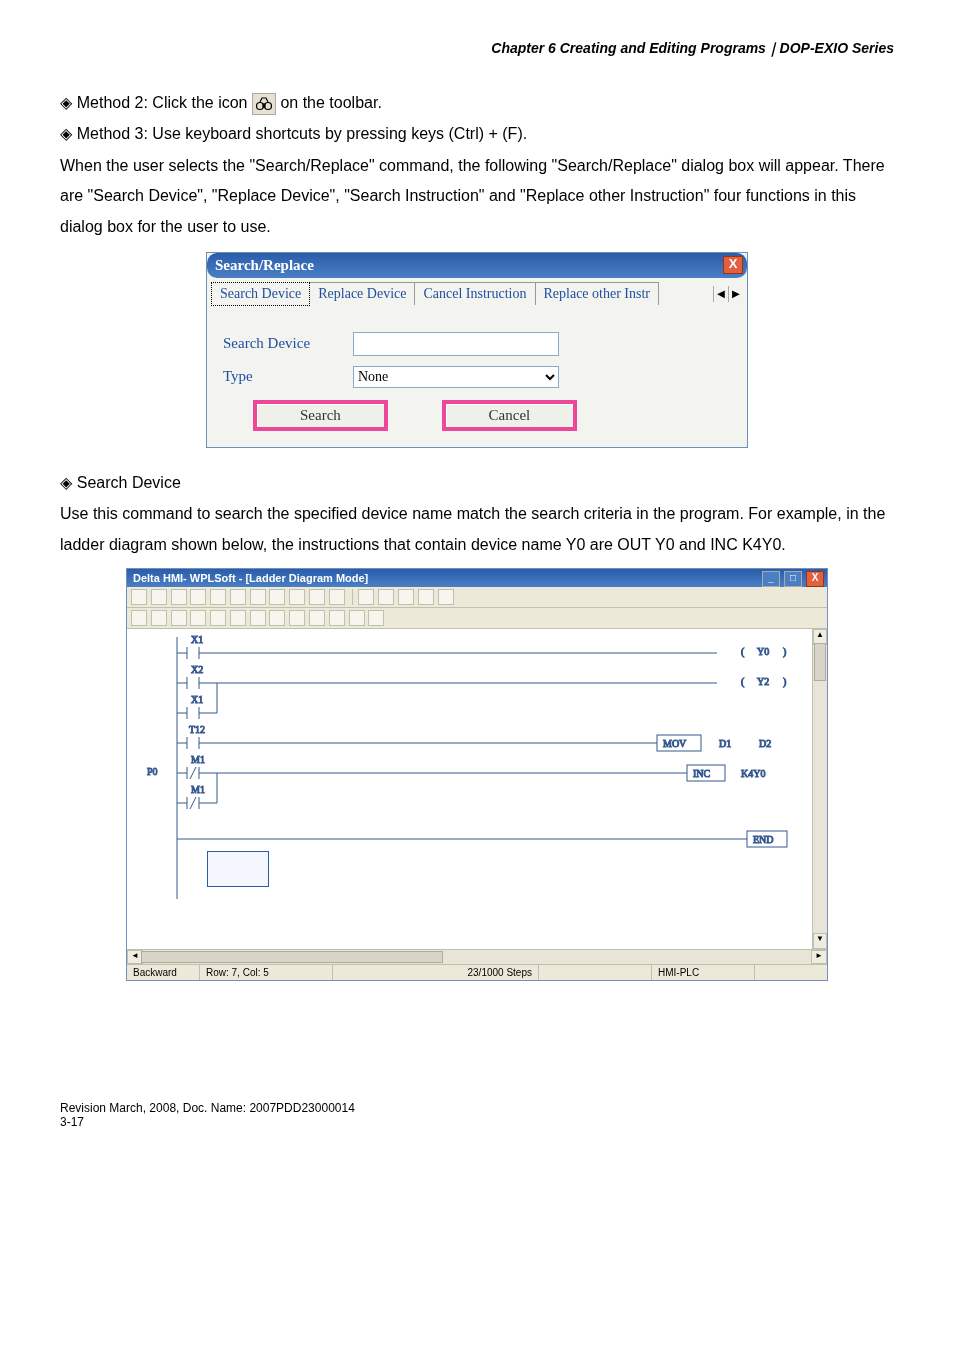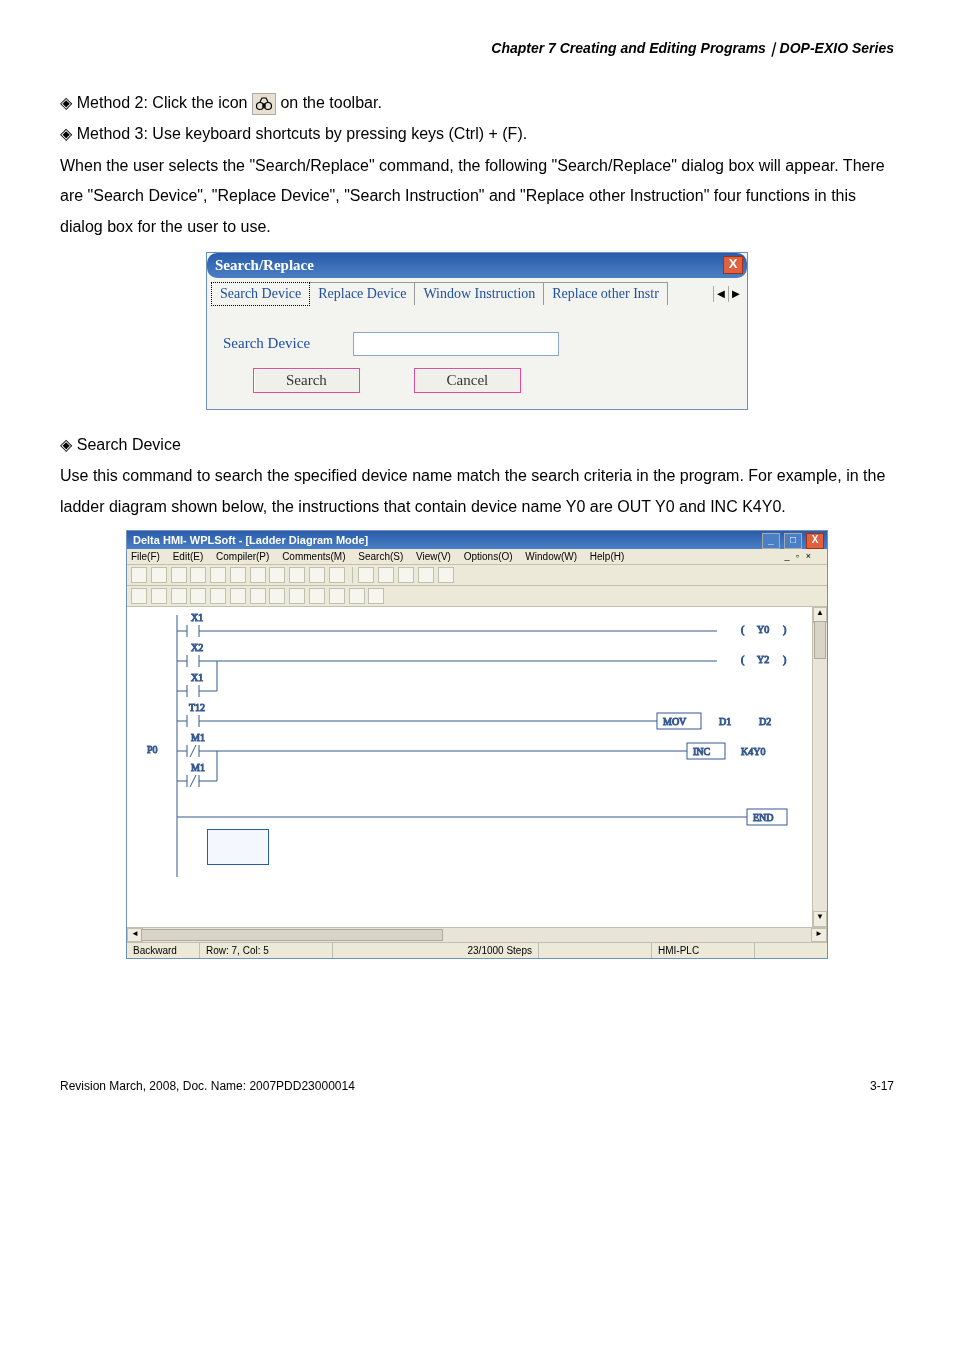--- a/index.html
+++ b/index.html
@@ -125,23 +125,23 @@
   .groupbox-title {
     position: absolute;
     top: -10px; left: 8px;
     background: #f3f3f0;
     padding: 0 4px;
   }
   .radio-row { margin: 6px 0; }
   .btn-row { margin-top: 12px; }
   .winbtn {
     display: inline-block;
-    border: 1px solid #ec4899;
+    border: 4px solid #ec4899;
     background: #f0f0ea;
-    padding: 3px 32px;
+    padding: 3px 43px;
     margin: 0 20px 0 30px;
     font-family: inherit;
     color: #333;
     box-shadow: inset 1px 1px 0 #fff;
   }
 
   
   .app {
     width: 700px;
     margin: 8px auto;
@@ -220,26 +220,27 @@
   .sel-box {
     position: absolute;
     border: 1px solid #2a5caa;
     background: rgba(200,220,250,0.2);
   }
   .footer {
     display: flex;
     justify-content: space-between;
     font-size: 12px;
     margin-top: 120px;
+    flex-direction: column;
   }
 </style>
 </head>
 <body>
 
-<div class="header-line">Chapter 7 Creating and Editing Programs｜DOP-EXIO Series</div>
+<div class="header-line">Chapter 6 Creating and Editing Programs｜DOP-EXIO Series</div>
 
 <p class="body-text">
   <span class="bullet">◈</span>
   <span>Method 2: Click the icon</span>
   <span class="toolbar-icon">
     <svg viewBox="0 0 22 20">
         <g fill="none" stroke="#000" stroke-width="1.2">
           <circle cx="7" cy="12" r="3.5"></circle>
           <circle cx="15" cy="12" r="3.5"></circle>
           <path d="M7 8 L9 4 L13 4 L15 8"></path>
@@ -256,29 +257,35 @@
 </p>
 
 <p class="body-text">When the user selects the "Search/Replace" command, the following "Search/Replace" dialog box will appear. There are "Search Device", "Replace Device", "Search Instruction" and "Replace other Instruction" four functions in this dialog box for the user to use.</p>
 
 <div class="dialog">
   <div class="dialog-title">
     <span>Search/Replace</span>
     <span class="close-x">X</span>
   </div>
   <div class="tabstrip">
-    <span class="tab active">Search Device</span><span class="tab">Replace Device</span><span class="tab">Window Instruction</span><span class="tab">Replace other Instr</span>
+    <span class="tab active">Search Device</span><span class="tab">Replace Device</span><span class="tab">Cancel Instruction</span><span class="tab">Replace other Instr</span>
     <span class="tab-arrows">
       <span class="tab-arrow-btn">◄</span><span class="tab-arrow-btn">►</span>
     </span>
   </div>
   <div class="dialog-body">
     <div class="form-row">
       <label>Search Device</label>
       <input type="text" value="" style="">
+    </div>
+    <div class="form-row">
+      <label>Type</label>
+      <select>
+        <option>None</option>
+      </select>
     </div>
     <div class="btn-row">
       <span class="winbtn">Search</span>
       <span class="winbtn">Cancel</span>
     </div>
   </div>
 </div>
 
 <p class="body-text">
   <span class="bullet">◈</span>
@@ -288,32 +295,20 @@
 <p class="body-text">Use this command to search the specified device name match the search criteria in the program. For example, in the ladder diagram shown below, the instructions that contain device name Y0 are OUT Y0 and INC K4Y0.</p>
 
 <div class="app">
   <div class="app-title">
     <span>Delta HMI- WPLSoft - [Ladder Diagram Mode]</span>
     <span class="app-winbtns">
       <span>_</span>
       <span>□</span>
       <span class="close">X</span>
     </span>
-  </div>
-  <div class="app-menu">
-    <span>File(F)</span>
-    <span>Edit(E)</span>
-    <span>Compiler(P)</span>
-    <span>Comments(M)</span>
-    <span>Search(S)</span>
-    <span>View(V)</span>
-    <span>Options(O)</span>
-    <span>Window(W)</span>
-    <span>Help(H)</span>
-    <span class="mdi-close">_ ▫ ×</span>
   </div>
   <div class="app-toolbar">
     <span class="tb-ico"></span>
     <span class="tb-ico"></span>
     <span class="tb-ico"></span>
     <span class="tb-ico"></span>
     <span class="tb-ico"></span>
     <span class="tb-ico"></span>
     <span class="tb-ico"></span>
     <span class="tb-ico"></span>

